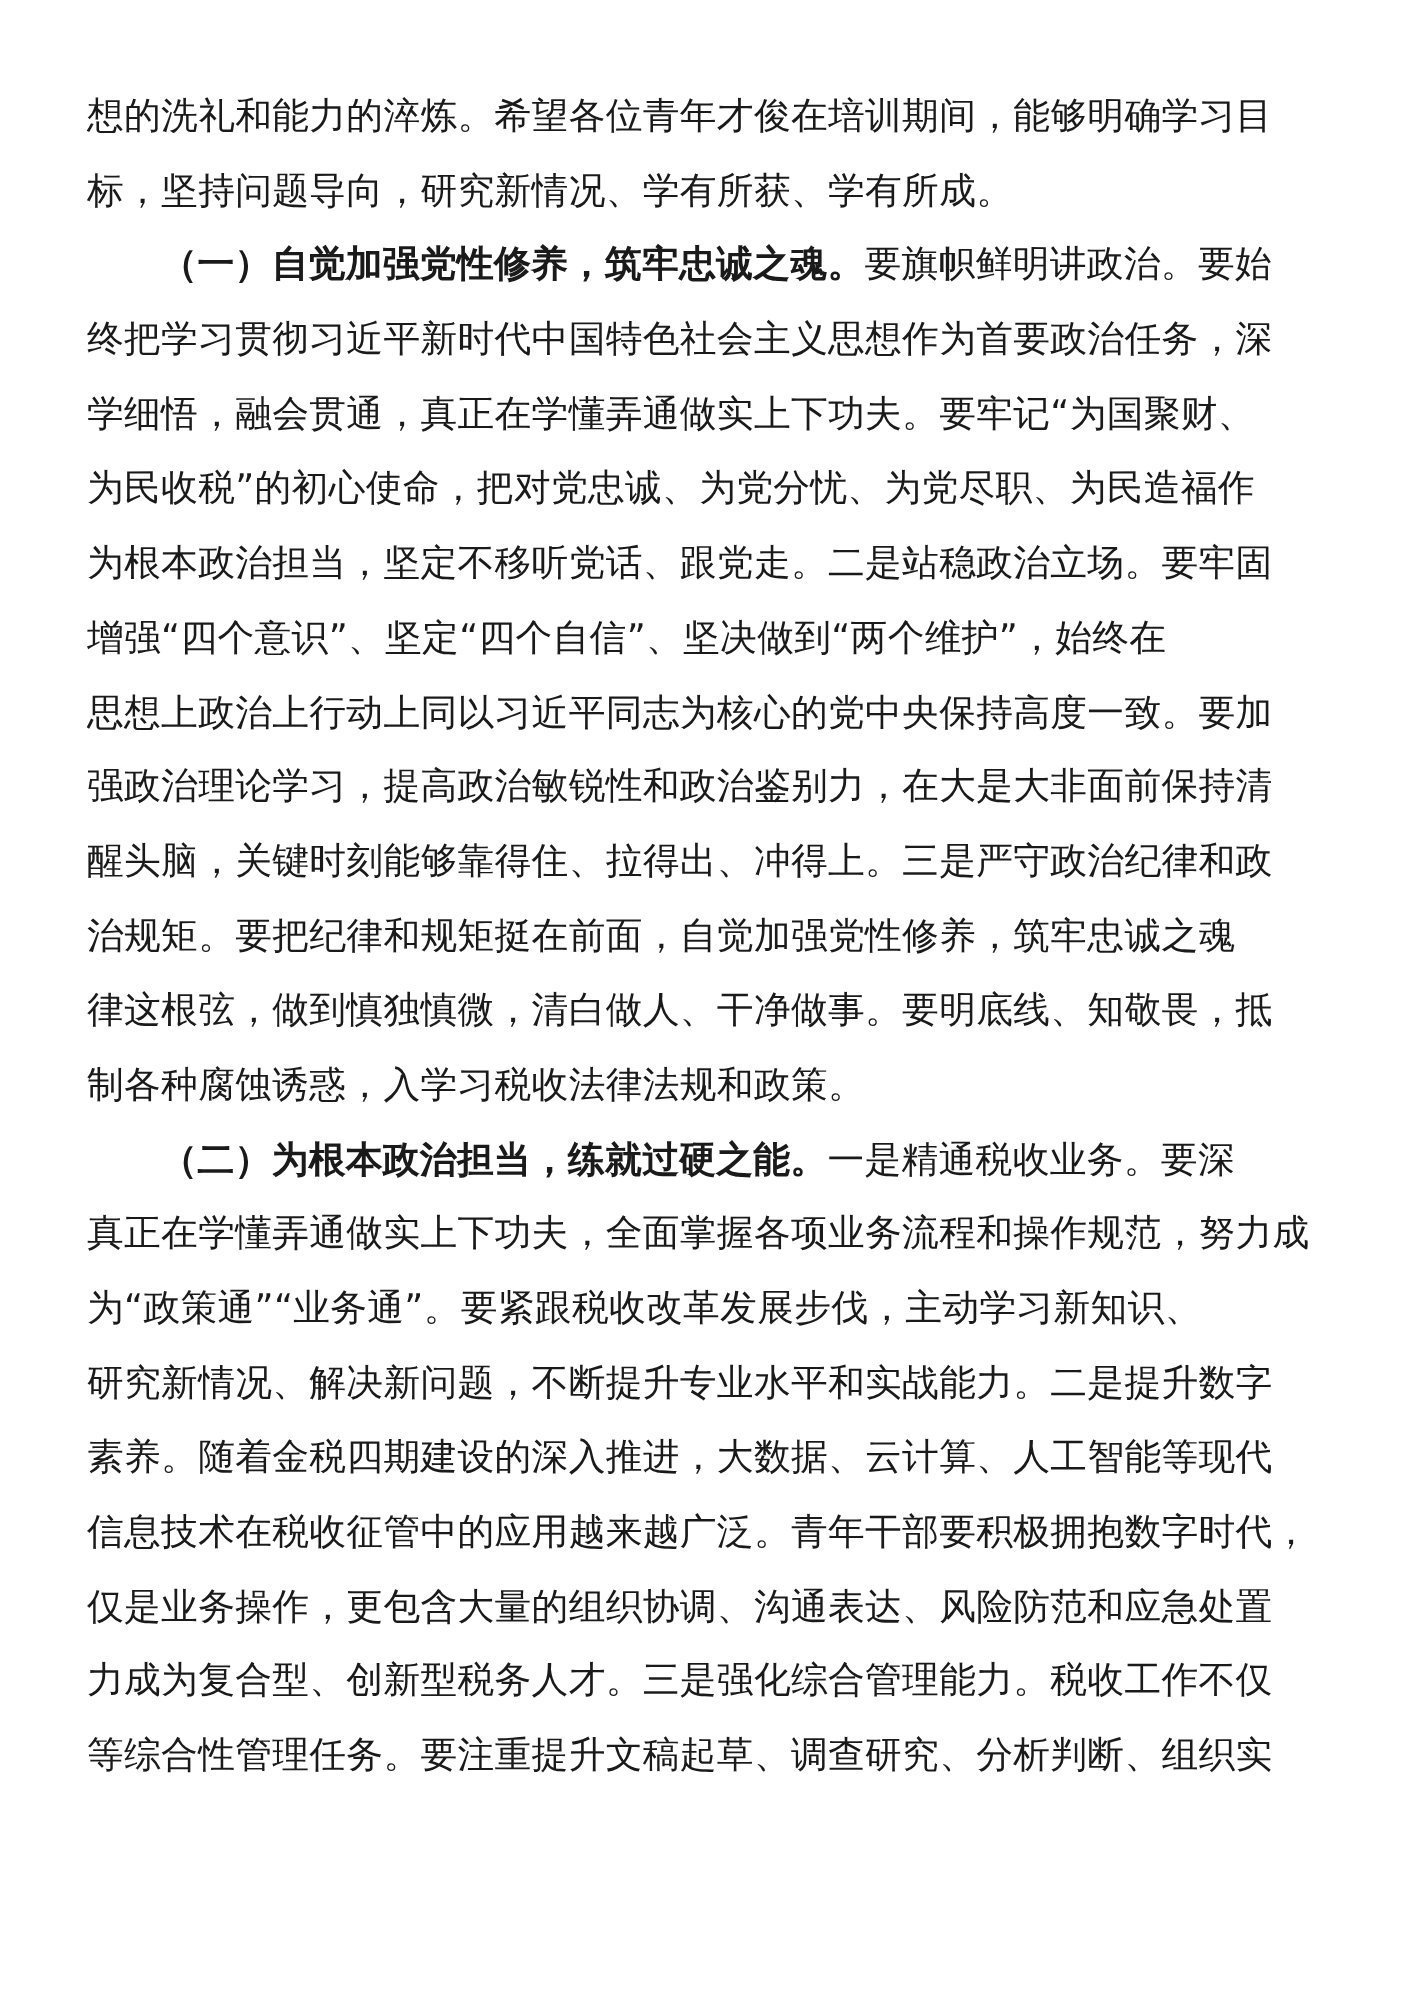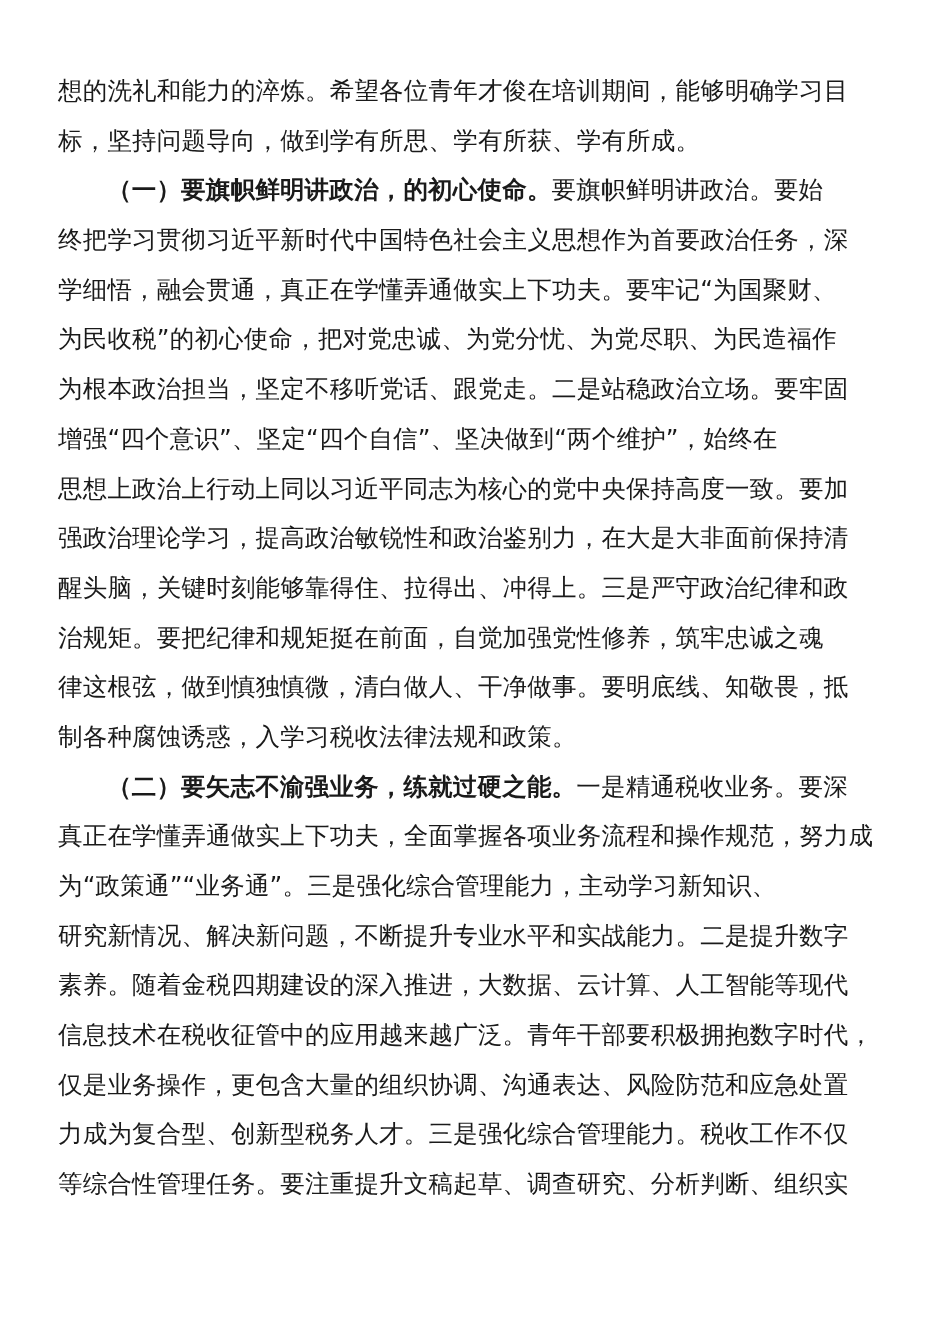--- a/index.html
+++ b/index.html
@@ -11,21 +11,21 @@
       width: 950px;
       height: 1344px;
       position: relative;
       overflow: hidden;
       font-family: "DejaVu Sans", "Liberation Sans", sans-serif;
       color: #1a1a1a;
     }
     .page {
       position: absolute;
       left: 58px;
-      top: 66px;
+      top: 52px;
       width: 840px;
     }
     .line {
       height: 49.7px;
       line-height: 49.7px;
       font-size: 24.5px;
       white-space: nowrap;
       letter-spacing: 0.2px;
     }
     .indent {
@@ -35,42 +35,42 @@
       font-weight: bold;
     }
   </style>
 </head>
 <body>
 
 <div class="page">
 
   <div>
     <div class="line">想的洗礼和能力的淬炼。希望各位青年才俊在培训期间，能够明确学习目</div>
-    <div class="line">标，坚持问题导向，做到学有所思、学有所获、学有所成。</div>
+    <div class="line">标，坚持问题导向，研究新情况、学有所获、学有所成。</div>
   </div>
 
   <div>
-    <div class="line indent"><span class="bold">（一）要旗帜鲜明讲政治，的初心使命。</span><span>要旗帜鲜明讲政治。要始</span></div>
+    <div class="line indent"><span class="bold">（一）自觉加强党性修养，筑牢忠诚之魂。</span><span>要旗帜鲜明讲政治。要始</span></div>
     <div class="line">终把学习贯彻习近平新时代中国特色社会主义思想作为首要政治任务，深</div>
     <div class="line">学细悟，融会贯通，真正在学懂弄通做实上下功夫。要牢记“为国聚财、</div>
     <div class="line">为民收税”的初心使命，把对党忠诚、为党分忧、为党尽职、为民造福作</div>
     <div class="line">为根本政治担当，坚定不移听党话、跟党走。二是站稳政治立场。要牢固</div>
     <div class="line">增强“四个意识”、坚定“四个自信”、坚决做到“两个维护”，始终在</div>
     <div class="line">思想上政治上行动上同以习近平同志为核心的党中央保持高度一致。要加</div>
     <div class="line">强政治理论学习，提高政治敏锐性和政治鉴别力，在大是大非面前保持清</div>
     <div class="line">醒头脑，关键时刻能够靠得住、拉得出、冲得上。三是严守政治纪律和政</div>
     <div class="line">治规矩。要把纪律和规矩挺在前面，自觉加强党性修养，筑牢忠诚之魂</div>
     <div class="line">律这根弦，做到慎独慎微，清白做人、干净做事。要明底线、知敬畏，抵</div>
     <div class="line">制各种腐蚀诱惑，入学习税收法律法规和政策。</div>
   </div>
 
   <div>
-    <div class="line indent"><span class="bold">（二）要矢志不渝强业务，练就过硬之能。</span><span>一是精通税收业务。要深</span></div>
+    <div class="line indent"><span class="bold">（二）为根本政治担当，练就过硬之能。</span><span>一是精通税收业务。要深</span></div>
     <div class="line">真正在学懂弄通做实上下功夫，全面掌握各项业务流程和操作规范，努力成</div>
-    <div class="line">为“政策通”“业务通”。三是强化综合管理能力，主动学习新知识、</div>
+    <div class="line">为“政策通”“业务通”。要紧跟税收改革发展步伐，主动学习新知识、</div>
     <div class="line">研究新情况、解决新问题，不断提升专业水平和实战能力。二是提升数字</div>
     <div class="line">素养。随着金税四期建设的深入推进，大数据、云计算、人工智能等现代</div>
     <div class="line">信息技术在税收征管中的应用越来越广泛。青年干部要积极拥抱数字时代，</div>
     <div class="line">仅是业务操作，更包含大量的组织协调、沟通表达、风险防范和应急处置</div>
     <div class="line">力成为复合型、创新型税务人才。三是强化综合管理能力。税收工作不仅</div>
     <div class="line">等综合性管理任务。要注重提升文稿起草、调查研究、分析判断、组织实</div>
   </div>
 
 </div>
 

